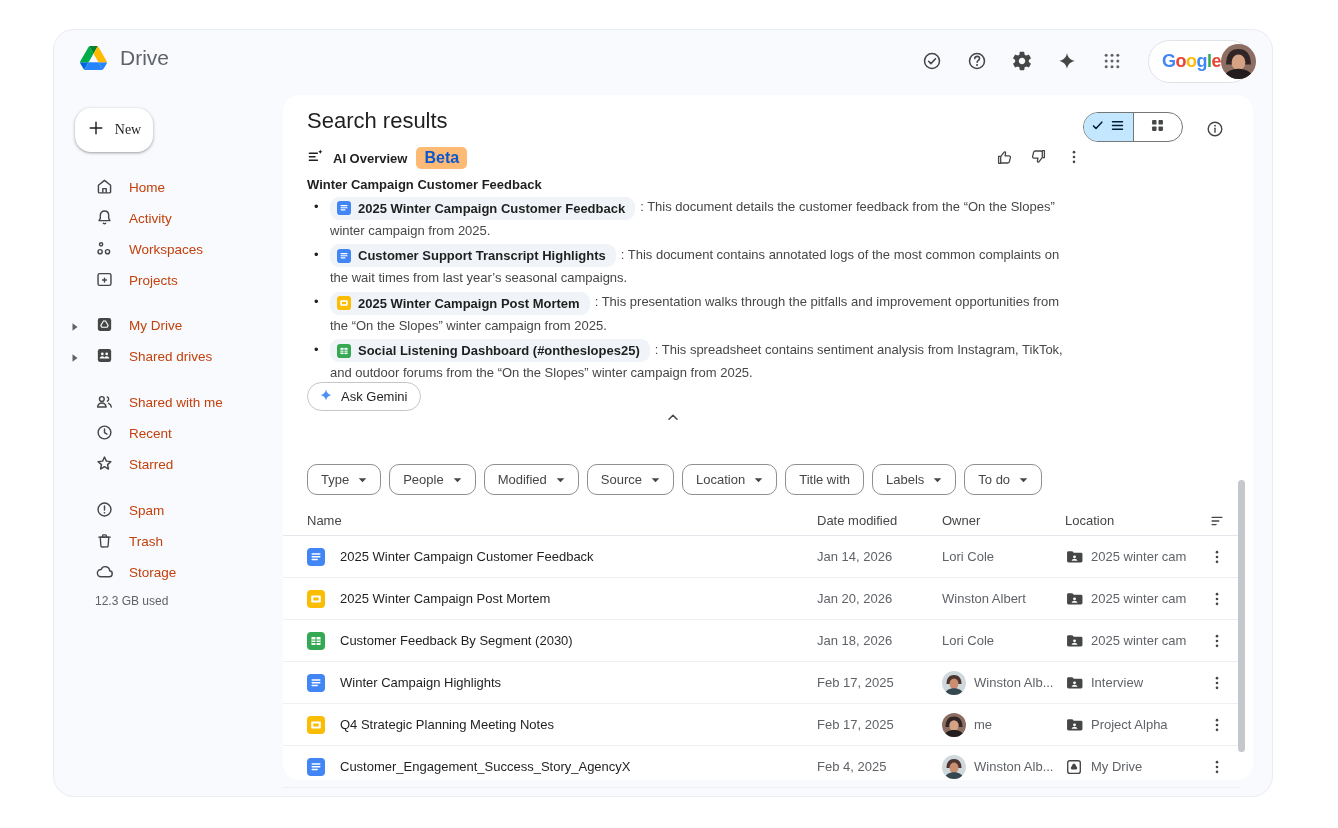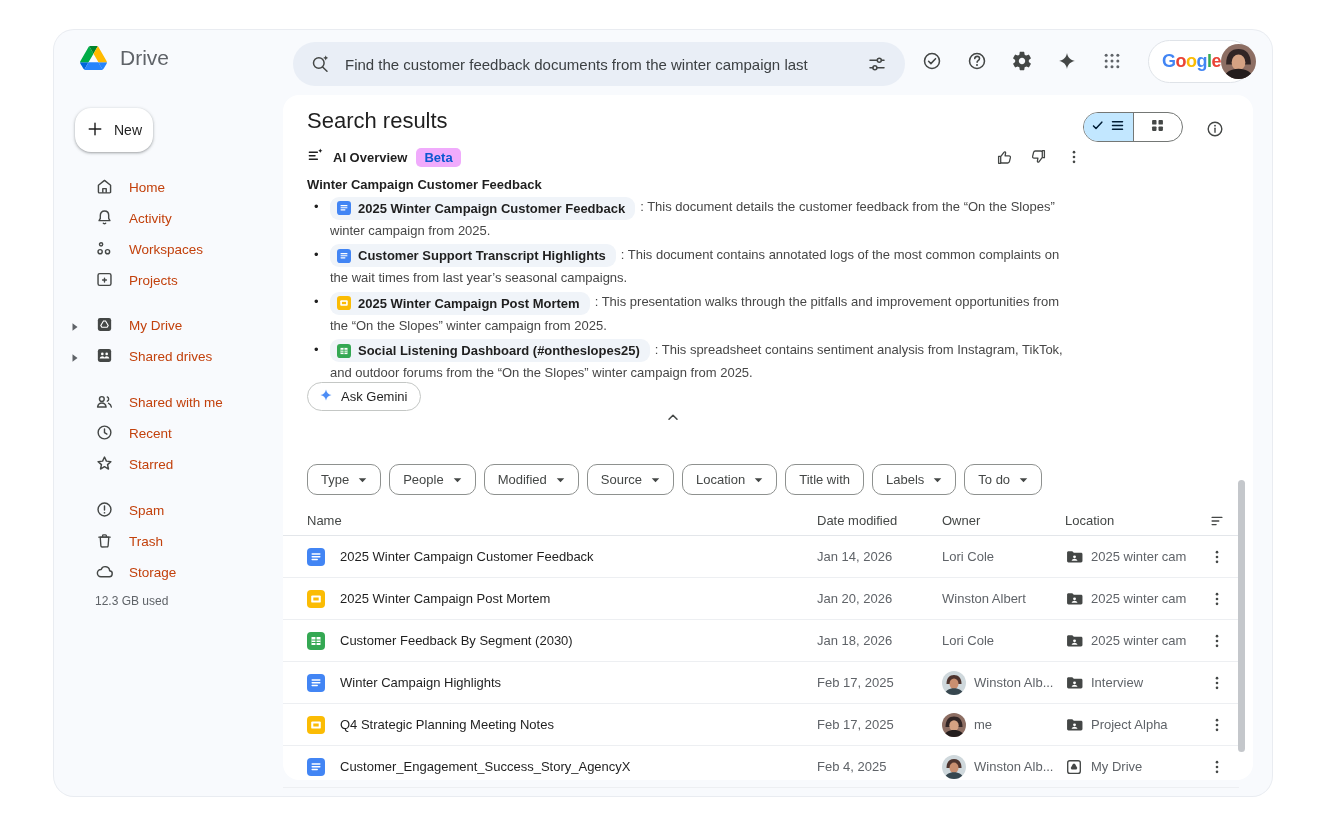--- a/index.html
+++ b/index.html
@@ -16,39 +16,39 @@
   .ibtn { width:24px; height:24px; display:flex; align-items:center; justify-content:center; cursor:pointer; }
   .account { position:absolute; left:1094px; top:10px; width:104px; height:43px; background:#fff; border:1px solid #DFE3E8; border-radius:22px; display:flex; align-items:center; justify-content:space-between; padding:0 4px 0 13px; cursor:pointer; }
   .glogo { font-size:18px; font-weight:bold; letter-spacing:-0.5px; }
   .gl0{color:#4285F4}.gl1{color:#EA4335}.gl2{color:#FBBC05}.gl3{color:#4285F4}.gl4{color:#34A853}.gl5{color:#EA4335}
   .avatar { display:inline-block; border-radius:50%; overflow:hidden; line-height:0; flex:none; }
   .av35 { width:35px; height:35px; }
   .av24 { width:24px; height:24px; }
 
   
   .sidebar { position:absolute; top:62px; left:0; width:229px; height:704px; }
-  .new-btn { position:absolute; left:21px; top:16px; width:78px; height:44px; background:#fff; border:none; border-radius:16px; box-shadow:0 1px 2px rgba(60,64,67,.3),0 1px 3px 1px rgba(60,64,67,.15); display:flex; align-items:center; justify-content:center; gap:10px; font-size:14px; font-weight:500; color:#1f1f1f; cursor:pointer; font-family:Liberation Sans, sans-serif; }
+  .new-btn { position:absolute; left:21px; top:16px; width:78px; height:44px; background:#fff; border:none; border-radius:16px; box-shadow:0 1px 2px rgba(60,64,67,.3),0 1px 3px 1px rgba(60,64,67,.15); display:flex; align-items:center; justify-content:center; gap:10px; font-size:14px; font-weight:500; color:#1f1f1f; cursor:pointer; font-family:Liberation Serif, serif; }
   .nav { position:absolute; top:80px; left:0; width:100%; }
   .nav-item { position:relative; height:31px; display:flex; align-items:center; gap:15px; padding-left:41px; font-size:13.5px; color:#c2410c; cursor:pointer; }
   .nav-item .expander { position:absolute; left:17px; top:10px; }
   .nav-gap { height:14px; }
   .storage-used { padding-left:41px; margin-top:6px; font-size:12px; color:#5F6368; }
 
   
   .card { position:absolute; left:229px; top:65px; width:970px; height:685px; background:#fff; border-radius:16px; }
   .page-title { position:absolute; left:24px; top:13px; font-size:22px; font-weight:400; color:#1f1f1f; }
   .view-toggle { position:absolute; left:800px; top:17px; width:100px; height:30px; border:1px solid #747775; border-radius:16px; display:flex; overflow:hidden; background:#fff; }
   .seg { flex:1; display:flex; align-items:center; justify-content:center; gap:4px; cursor:pointer; }
   .seg.sel { background:#C2E7FF; }
   .seg + .seg { border-left:1px solid #747775; }
   .info-btn { position:absolute; left:920px; top:22px; }
 
   .ai-row { position:absolute; left:24px; top:52px; display:flex; align-items:center; gap:9px; }
   .ai-label { font-size:13px; font-weight:bold; color:#1f1f1f; }
-  .beta-badge { background:#f0abfc; color:#0B57D0; font-size:13px; font-weight:bold; padding:2px 8px; border-radius:5px; }
+  .beta-badge { background:#fdba74; color:#0B57D0; font-size:16px; font-weight:bold; padding:2px 8px; border-radius:5px; }
   .ai-actions { position:absolute; left:709px; top:50px; display:flex; align-items:center; gap:11px; }
   .ai-heading { position:absolute; left:24px; top:82px; font-size:13px; font-weight:bold; color:#1f1f1f; }
   .ai-bullets { position:absolute; left:24px; top:101px; width:758px; list-style:none; }
   .ai-bullets li { position:relative; padding-left:23px; font-size:13px; line-height:21px; color:#474747; margin-bottom:3px; }
   .ai-bullets li::before { content:"•"; position:absolute; left:7px; top:0; color:#1f1f1f; }
   .fchip { display:inline-flex; align-items:center; gap:7px; background:#F0F4F9; border-radius:9px; padding:1px 10px 1px 7px; font-weight:bold; color:#1f1f1f; vertical-align:-4px; cursor:pointer; }
   .bdesc { margin-left:5px; }
   .ask-gemini { position:absolute; left:24px; top:287px; height:29px; display:inline-flex; align-items:center; gap:8px; padding:0 13px 0 11px; border:1px solid #C4C7C5; border-radius:15px; background:#fff; font-size:13px; color:#1f1f1f; cursor:pointer; font-family:inherit; }
   .collapse-btn { position:absolute; left:382px; top:314px; cursor:pointer; }
 
@@ -128,37 +128,20 @@
           <path d="m6.6 66.85 3.85 6.65c.8 1.4 1.95 2.5 3.3 3.3l13.75-23.8h-27.5c0 1.55.4 3.1 1.2 4.5z" fill="#0066da"></path>
           <path d="m43.65 25-13.75-23.8c-1.35.8-2.5 1.9-3.3 3.3l-25.4 44a9.06 9.06 0 0 0-1.2 4.5h27.5z" fill="#00ac47"></path>
           <path d="m73.55 76.8c1.35-.8 2.5-1.9 3.3-3.3l1.6-2.75 7.65-13.25c.8-1.4 1.2-2.95 1.2-4.5h-27.5l5.85 11.5z" fill="#2684fc"></path>
           <path d="m43.65 25 13.75-23.8c-1.35-.8-2.9-1.2-4.5-1.2h-18.5c-1.6 0-3.15.45-4.5 1.2z" fill="#00832d"></path>
           <path d="m59.8 53h-32.3l-13.75 23.8c1.35.8 2.9 1.2 4.5 1.2h50.8c1.6 0 3.15-.45 4.5-1.2z" fill="#2684fc"></path>
           <path d="m73.4 26.5-12.7-22c-.8-1.4-1.95-2.5-3.3-3.3l-13.75 23.8 16.15 28h27.45c0-1.55-.4-3.1-1.2-4.5z" fill="#ffba00"></path>
         </svg>
       <span class="brand-name">Drive</span>
     </div>
 
-    <div class="searchbar">
-      <span class="ibtn">
-          <svg width="20" height="20" viewBox="0 0 20 20">
-            <circle cx="8.8" cy="9" r="5.3" fill="none" stroke="#444746" stroke-width="1.5"></circle>
-            <path d="m12.6 13 4.4 4.3" stroke="#444746" stroke-width="1.5" stroke-linecap="round"></path>
-            <path d="M15.7 1.3c.25 1.5 1.15 2.4 2.65 2.65-1.5.25-2.4 1.15-2.65 2.65-.25-1.5-1.15-2.4-2.65-2.65 1.5-.25 2.4-1.15 2.65-2.65z" fill="#444746"></path>
-          </svg>
-        </span>
-      <span class="search-text">Find the customer feedback documents from the winter campaign last</span>
-      <span class="ibtn">
-          <svg width="20" height="20" viewBox="0 0 20 20" fill="none" stroke="#444746" stroke-width="1.5" stroke-linecap="round">
-            <path d="M3 6.2h7M14.4 6.2H17M3 13.8h3M10.2 13.8H17"></path>
-            <circle cx="12.3" cy="6.2" r="2"></circle>
-            <circle cx="7.9" cy="13.8" r="2"></circle>
-          </svg>
-        </span>
-    </div>
 
     <div class="topicons">
       <span class="ibtn">
           <svg width="22" height="22" viewBox="0 0 20 20" fill="none" stroke="#444746" stroke-width="1.4">
             <circle cx="10" cy="10" r="6.8"></circle>
             <path d="m6.9 10.3 2.1 2.1 4.2-4.5" stroke-linecap="round" stroke-linejoin="round"></path>
           </svg>
         </span>
       <span class="ibtn">
           <svg width="22" height="22" viewBox="0 0 20 20" fill="none" stroke="#444746" stroke-width="1.4">

